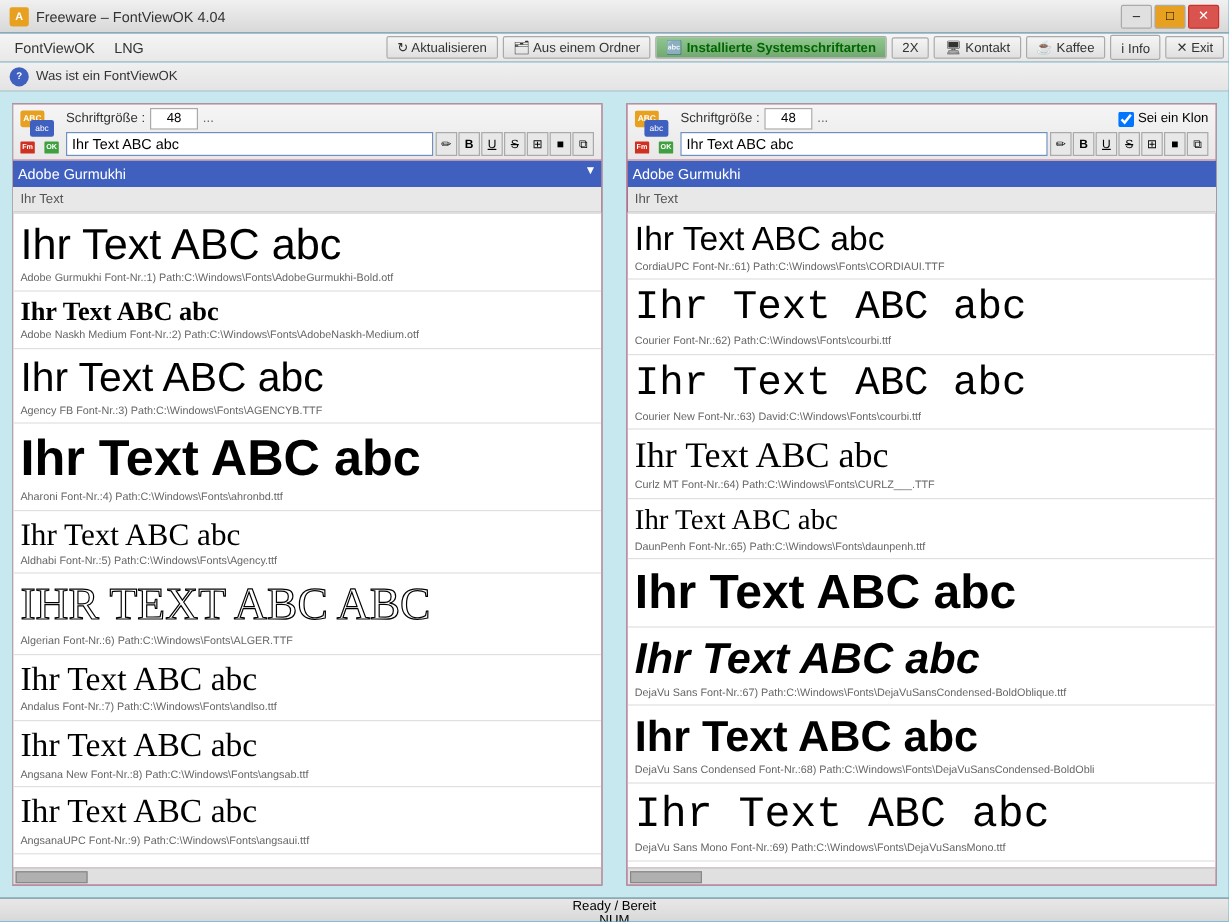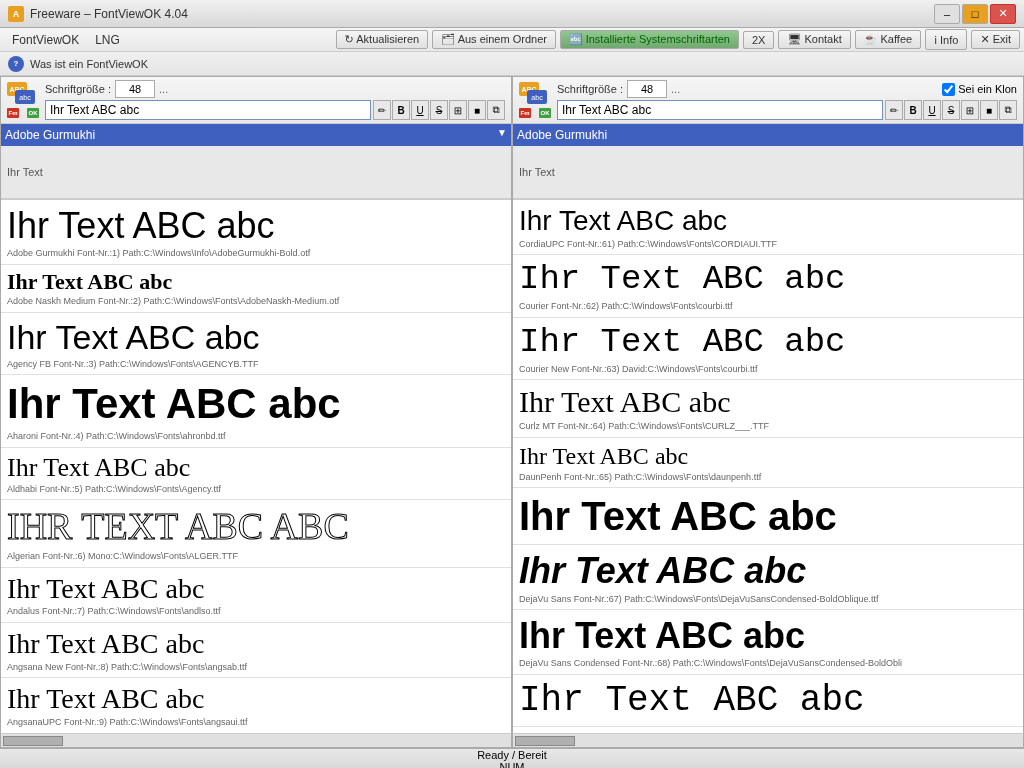--- a/index.html
+++ b/index.html
@@ -36,21 +36,21 @@
     .toolbar-btn {
       display: flex; align-items: center; gap: 3px;
       padding: 2px 8px;
       font-size: 11px;
       background: linear-gradient(to bottom, #f5f5f5, #e0e0e0);
       border: 1px solid #aaa;
       border-radius: 2px;
       cursor: pointer;
       color: #333;
     }
-    .toolbar-btn.accent { background: linear-gradient(to bottom, #90c890, #70a870); color: #006600; font-weight: normal; }
+    .toolbar-btn.accent { background: linear-gradient(to bottom, #90c890, #70a870); color: #006600; font-weight: bold; }
 
     .sub-toolbar {
       background: linear-gradient(to bottom, #f0f0f0, #e4e4e4);
       height: 24px;
       display: flex;
       align-items: center;
       padding: 0 8px;
       gap: 6px;
       border-bottom: 1px solid #ccc;
       font-size: 11px;
@@ -63,21 +63,21 @@
       height: calc(768px - 28px - 24px - 24px - 20px);
       background: #c8e8f0;
     }
 
     .panel {
       flex: 1;
       background: #be185d;
       display: flex;
       flex-direction: column;
       border: 1px solid #aaa;
-      margin: 0;
+      margin: 10px;
     }
 
     .panel-header {
       background: linear-gradient(to bottom, #f5f5f5, #e8e8e8);
       padding: 3px 6px;
       display: flex;
       align-items: center;
       gap: 6px;
       border-bottom: 1px solid #ccc;
     }
@@ -108,21 +108,21 @@
     .font-list-area {
       flex: 1;
       overflow-y: auto;
       overflow-x: auto;
       background: white;
       border-top: 1px solid #ccc;
     }
 
     .font-list-header {
       background: #e8e8e8;
-      padding: 20px 6px;
+      padding: 4px 6px;
       font-size: 11px;
       color: #555;
       border-bottom: 1px solid #ccc;
       position: sticky;
       top: 16px;
     }
 
     .font-entry { border-bottom: 1px solid #e0e0e0; padding: 4px 6px; }
     .font-preview { color: #000; line-height: 1.2; }
     .font-meta { font-size: 9px; color: #666; margin-top: 1px; line-height: 1.3; }
@@ -226,41 +226,41 @@
     <div class="font-selector">
       <select>
         <option>Adobe Gurmukhi</option>
       </select>
       <div style="position:absolute;right:4px;top:3px;color:white;font-size:10px;pointer-events:none;">▼</div>
     </div>
     <div class="font-list-header">Ihr Text</div>
     <div class="font-list-area">
       <div class="font-entry">
         <div class="font-preview" style="font-size:36px;font-family:sans-serif;">Ihr Text ABC abc</div>
-        <div class="font-meta">Adobe Gurmukhi Font-Nr.:1) Path:C:\Windows\Info\AdobeGurmukhi-Bold.otf</div>
+        <div class="font-meta">Adobe Gurmukhi Font-Nr.:1) Path:C:\Windows\Fonts\AdobeGurmukhi-Bold.otf</div>
       </div>
       <div class="font-entry">
         <div class="font-preview" style="font-size:22px;font-family:serif;font-weight:bold;">Ihr Text ABC abc</div>
         <div class="font-meta">Adobe Naskh Medium Font-Nr.:2) Path:C:\Windows\Fonts\AdobeNaskh-Medium.otf</div>
       </div>
       <div class="font-entry">
         <div class="font-preview" style="font-size:34px;font-family:'Arial Narrow',sans-serif;">Ihr Text ABC abc</div>
         <div class="font-meta">Agency FB Font-Nr.:3) Path:C:\Windows\Fonts\AGENCYB.TTF</div>
       </div>
       <div class="font-entry">
         <div class="font-preview" style="font-size:42px;font-family:Impact,sans-serif;font-weight:bold;">Ihr Text ABC abc</div>
         <div class="font-meta">Aharoni Font-Nr.:4) Path:C:\Windows\Fonts\ahronbd.ttf</div>
       </div>
       <div class="font-entry">
         <div class="font-preview" style="font-size:26px;font-family:Georgia,serif;">Ihr Text ABC abc</div>
         <div class="font-meta">Aldhabi Font-Nr.:5) Path:C:\Windows\Fonts\Agency.ttf</div>
       </div>
       <div class="font-entry">
         <div class="font-preview" style="font-size:38px;font-family:'Times New Roman',serif;-webkit-text-stroke:1px black;color:transparent;">IHR TEXT ABC ABC</div>
-        <div class="font-meta">Algerian Font-Nr.:6) Mono:C:\Windows\Fonts\ALGER.TTF</div>
+        <div class="font-meta">Algerian Font-Nr.:6) Path:C:\Windows\Fonts\ALGER.TTF</div>
       </div>
       <div class="font-entry">
         <div class="font-preview" style="font-size:28px;font-family:Palatino,serif;">Ihr Text ABC abc</div>
         <div class="font-meta">Andalus Font-Nr.:7) Path:C:\Windows\Fonts\andlso.ttf</div>
       </div>
       <div class="font-entry">
         <div class="font-preview" style="font-size:28px;font-family:serif;">Ihr Text ABC abc</div>
         <div class="font-meta">Angsana New Font-Nr.:8) Path:C:\Windows\Fonts\angsab.ttf</div>
       </div>
       <div class="font-entry">
@@ -340,20 +340,21 @@
       <div class="font-entry">
         <div class="font-preview" style="font-size:36px;font-family:'Arial Narrow',sans-serif;font-weight:bold;font-style:italic;">Ihr Text ABC abc</div>
         <div class="font-meta">DejaVu Sans Font-Nr.:67) Path:C:\Windows\Fonts\DejaVuSansCondensed-BoldOblique.ttf</div>
       </div>
       <div class="font-entry">
         <div class="font-preview" style="font-size:36px;font-family:'Arial Narrow',sans-serif;font-weight:bold;">Ihr Text ABC abc</div>
         <div class="font-meta">DejaVu Sans Condensed Font-Nr.:68) Path:C:\Windows\Fonts\DejaVuSansCondensed-BoldObli</div>
       </div>
       <div class="font-entry">
         <div class="font-preview" style="font-size:36px;font-family:'Courier New',monospace;">Ihr Text ABC abc</div>
+        <div class="font-meta">DejaVu Sans Mono Font-Nr.:69) Path:C:\Windows\Fonts\DejaVuSansMono.ttf</div>
       </div>
     </div>
     <div class="scrollbar-h">
       <div class="scrollbar-thumb"></div>
     </div>
   </div>
 
 </div>
 
 <div class="status-bar">

